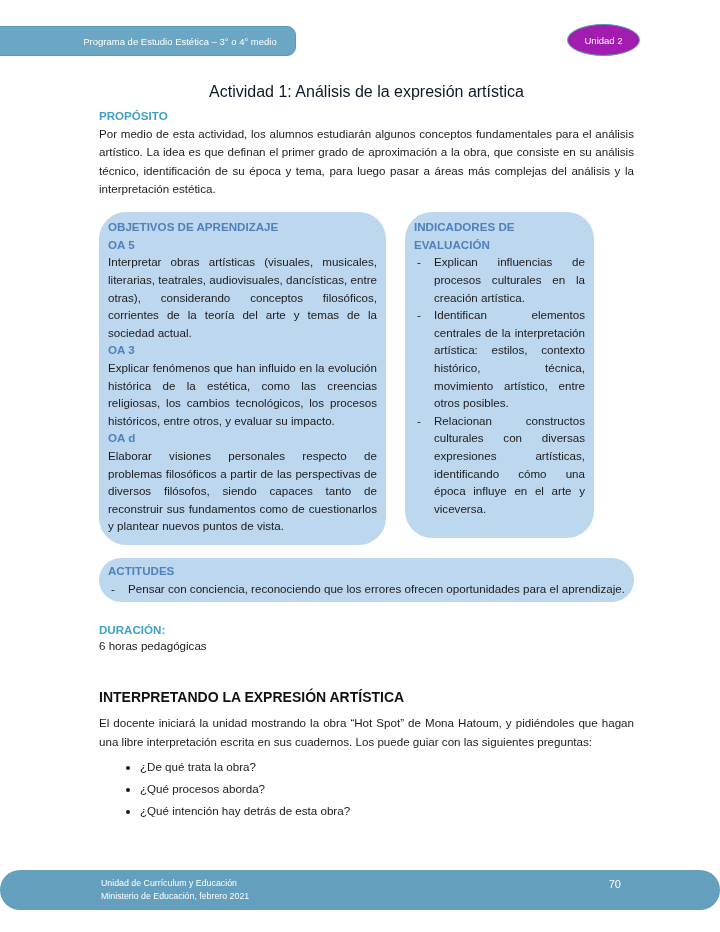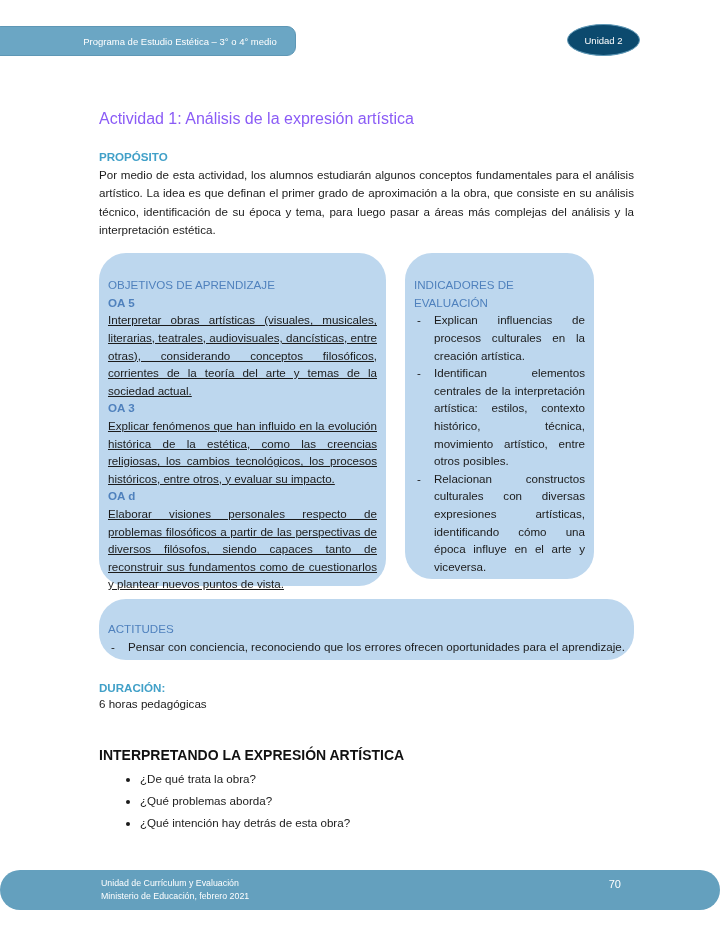--- a/index.html
+++ b/index.html
@@ -21,66 +21,67 @@
     border: 1px solid #5E97B5;
     border-radius: 9px;
     color: #ffffff;
     font-size: 9.5px;
     display: flex; align-items: center; justify-content: center;
     padding-left: 78px;
   }
   .unit-chip {
     position: absolute; left: 567px; top: 24px;
     width: 73px; height: 32px;
-    background: #0c4a6e;
+    background: #a21caf;
     border: 1px solid #5E97B5;
     border-radius: 50%;
     color: #ffffff;
     font-size: 9.5px;
     display: flex; align-items: center; justify-content: center;
   }
 
   
   .content { position: absolute; left: 99px; top: 0; width: 535px; }
 
   .page-title {
-    margin-top: 110px;
+    margin-top: 83px;
+    text-align: center;
     font-size: 16px;
     font-weight: 400;
-    color: #8b5cf6;
+    color: #0f172a;
   }
 
   .sec-heading {
     font-size: 11.6px;
     font-weight: bold;
     color: #41A0C8;
   }
-  .proposito-heading { margin-top: 22px; }
+  .proposito-heading { margin-top: 8px; }
 
   .body-par {
     margin-top: 3px;
     font-size: 11.6px;
     line-height: 18.3px;
     text-align: justify;
   }
 
   
   .boxes-row { margin-top: 14px; display: flex; gap: 19px; }
   .bluebox {
     background: #BDD7EE;
     padding: 6px 9px 6px 9px;
     font-size: 11.6px;
     line-height: 17.6px;
   }
   .box-left  { width: 287px; height: 333px; }
   .box-right { width: 189px; height: 326px; }
 
-  .box-heading { color: #4F81BD; font-weight: normal; margin-top: 17px; }
+  .box-heading { color: #4F81BD; font-weight: bold; }
   .oa-code    { color: #4F81BD; font-weight: bold; }
-  .box-par    { text-align: justify; text-decoration: underline; }
+  .box-par    { text-align: justify; }
 
   .dash-item { display: flex; }
   .dash-item .dash { width: 20px; flex: none; padding-left: 3px; }
   .dash-item .dash-text { flex: 1; text-align: justify; }
 
   .actitudes-box {
     margin-top: 13px;
     width: 535px;
     min-height: 40px;
     padding: 4px 9px 5px 9px;
@@ -180,30 +181,31 @@
       <div class="dash-item">
         <span class="dash">-</span>
         <span class="dash-text">Pensar con conciencia, reconociendo que los errores ofrecen oportunidades para el aprendizaje.</span>
       </div>
     </div>
 
     <h2 class="sec-heading duracion-heading">DURACIÓN:</h2>
     <p class="duracion-value">6 horas pedagógicas</p>
 
     <h2 class="black-heading">INTERPRETANDO LA EXPRESIÓN ARTÍSTICA</h2>
+    <p class="body-par intro-par">El docente iniciará la unidad mostrando la obra “Hot Spot” de Mona Hatoum, y pidiéndoles que hagan una libre interpretación escrita en sus cuadernos. Los puede guiar con las siguientes preguntas:</p>
 
     <ul class="question-list">
       <li>¿De qué trata la obra?</li>
-      <li>¿Qué problemas aborda?</li>
+      <li>¿Qué procesos aborda?</li>
       <li>¿Qué intención hay detrás de esta obra?</li>
     </ul>
 
   </div>
 
   <div class="footer-bar">
     <div class="footer-org">
-      <div>Unidad de Currículum y Evaluación</div>
+      <div>Unidad de Currículum y Educación</div>
       <div>Ministerio de Educación, febrero 2021</div>
     </div>
     <div class="footer-page-number">70</div>
   </div>
 
 </div>
 
 </body></html>

